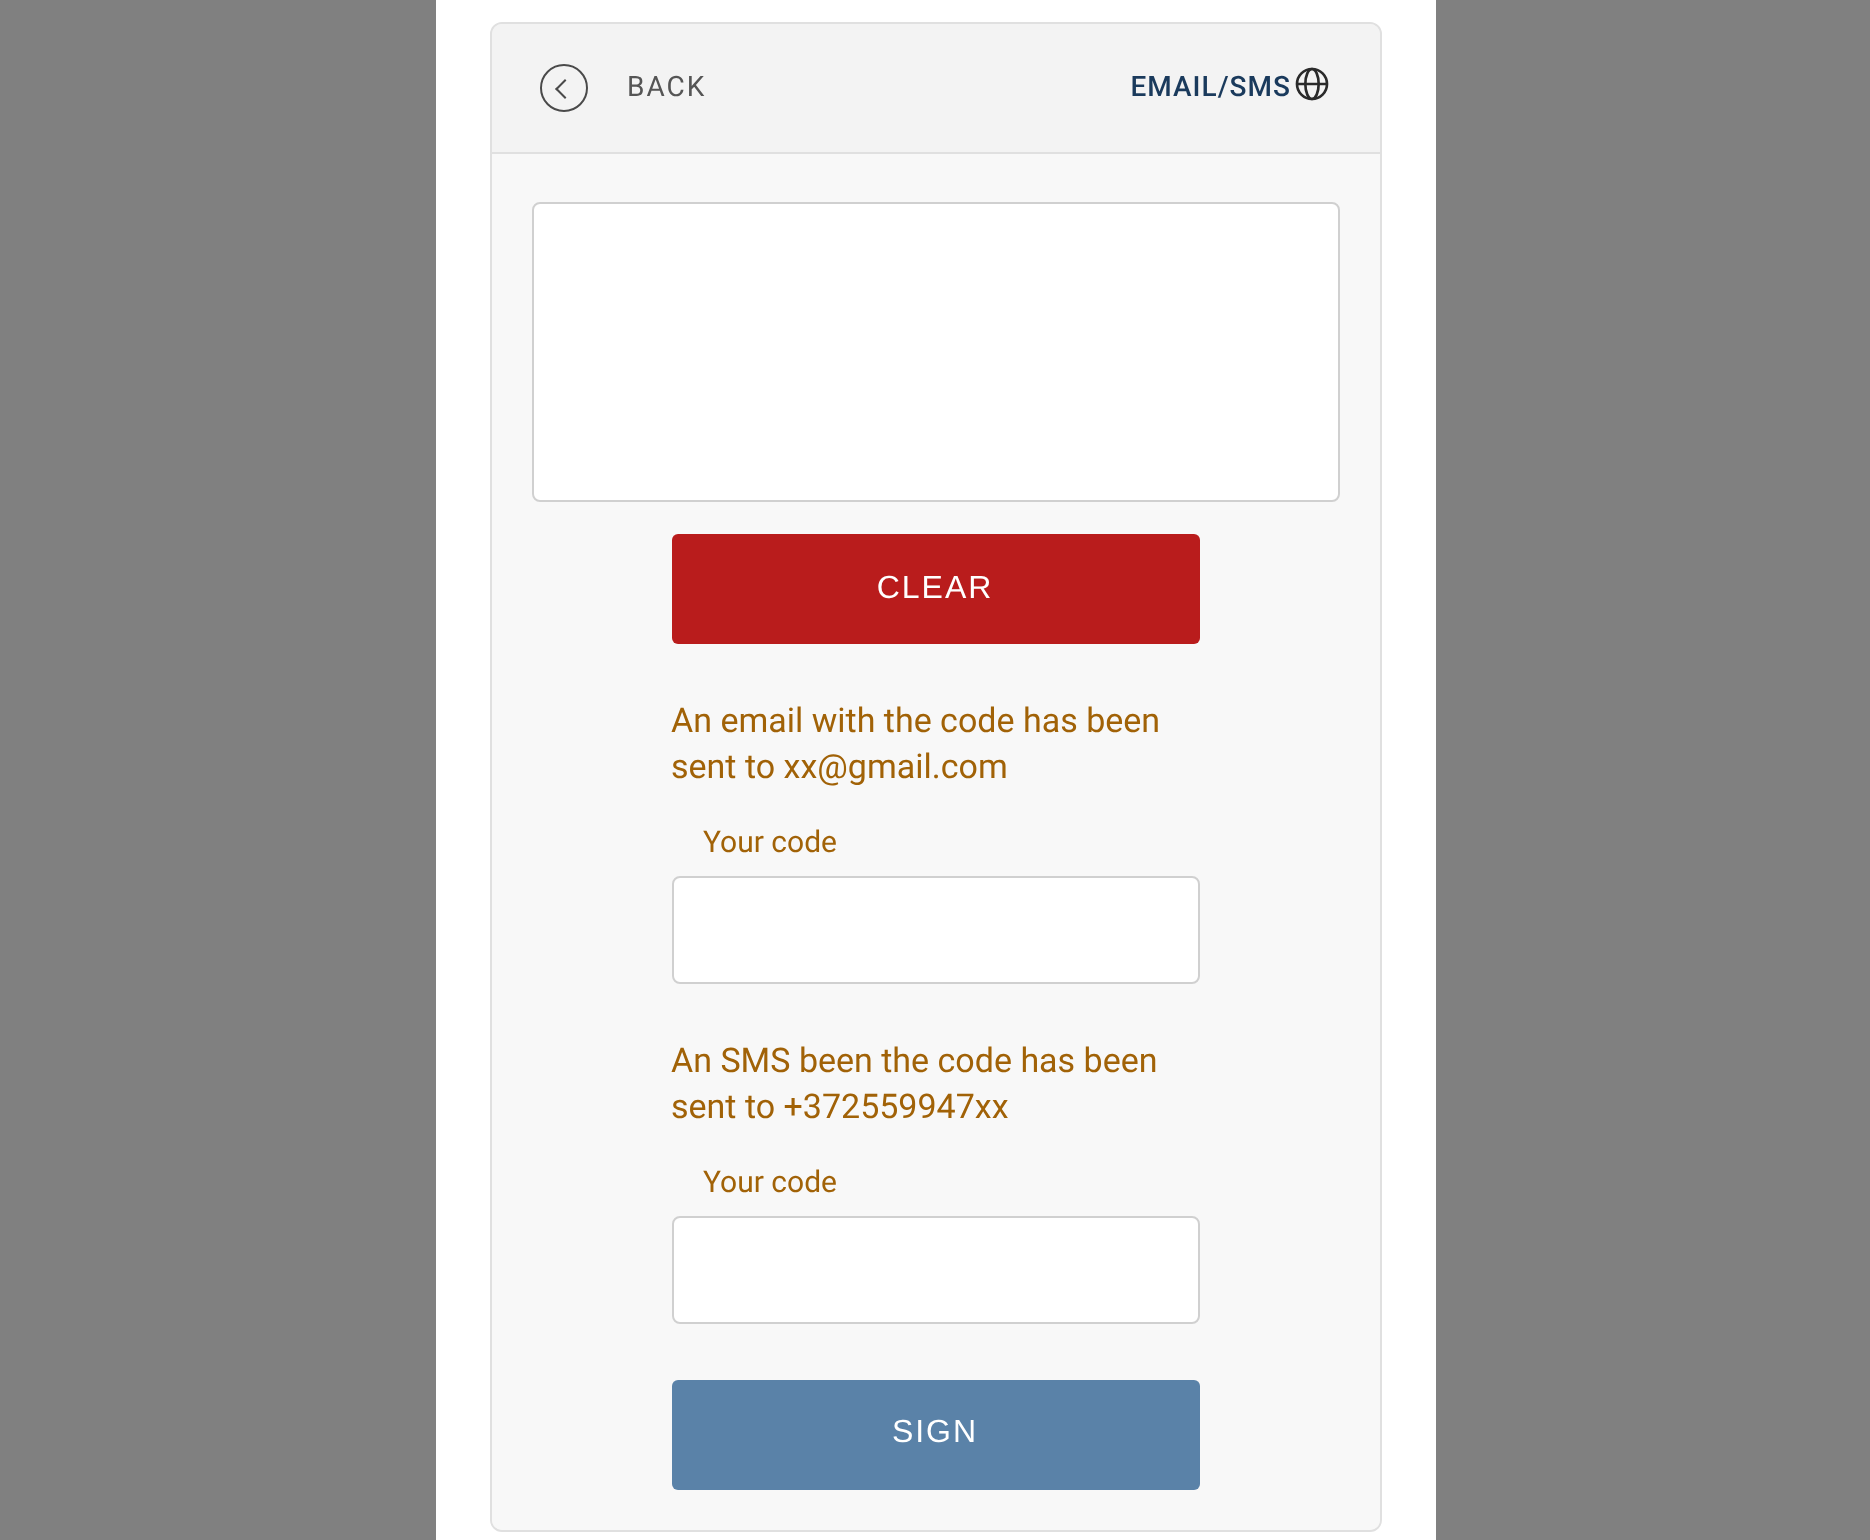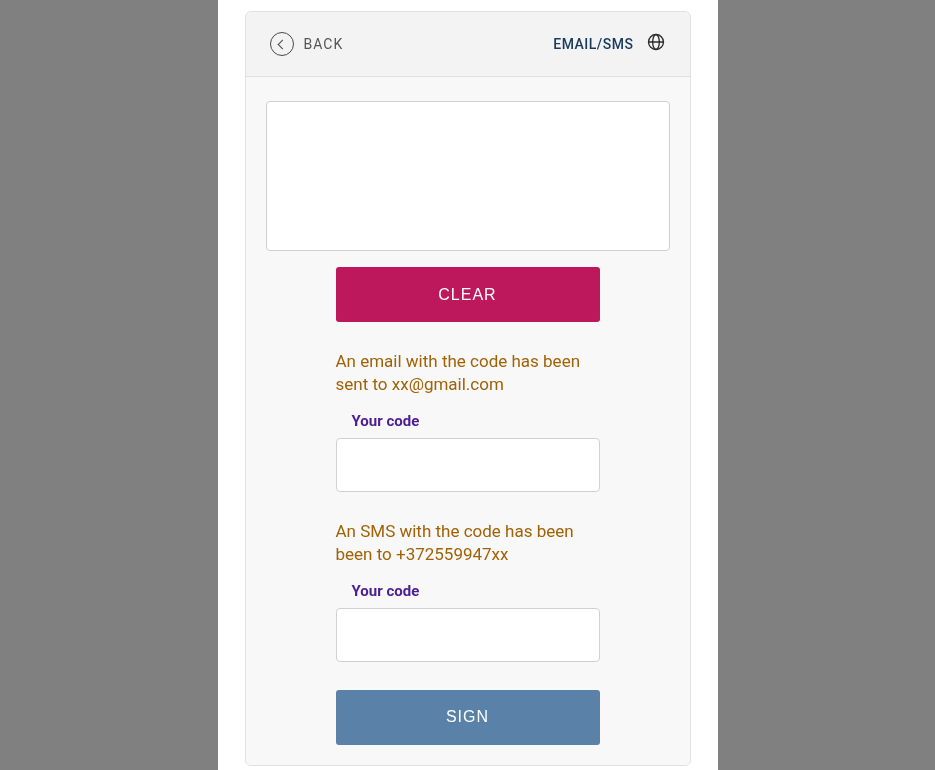--- a/index.html
+++ b/index.html
@@ -31,21 +31,21 @@
       display: flex;
       align-items: center;
       justify-content: space-between;
       padding: 20px 24px;
       border-bottom: 1px solid #e0e0e0;
       background: #f3f3f3;
     }
     .back-group {
       display: flex;
       align-items: center;
-      gap: 10px;
+      gap: 20px;
       cursor: pointer;
     }
     .back-circle {
       width: 24px;
       height: 24px;
       border: 1px solid #4a4a4a;
       border-radius: 50%;
       display: flex;
       align-items: center;
       justify-content: center;
@@ -59,21 +59,21 @@
       margin-left: 2px;
     }
     .back-label {
       font-size: 14px;
       letter-spacing: 1px;
       color: #555;
     }
     .right-group {
       display: flex;
       align-items: center;
-      gap: 12px;
+      gap: 0;
     }
     .email-sms {
       font-size: 14px;
       letter-spacing: 0.5px;
       color: #1a3a5c;
       font-weight: 500;
       cursor: pointer;
     }
     .globe-icon {
       width: 20px;
@@ -98,41 +98,40 @@
       border-radius: 4px;
       cursor: crosshair;
     }
     .inner-column {
       margin: 16px auto 0 auto;
       width: 264px;
     }
     .clear-btn {
       width: 100%;
       height: 55px;
-      background: #be185d;
+      background: #b91c1c;
       color: #ffffff;
       font-size: 16px;
       letter-spacing: 1px;
       border: none;
       border-radius: 3px;
       cursor: pointer;
       margin-bottom: 28px;
     }
     .info-text {
       font-size: 17px;
       color: #a16207;
       line-height: 1.35;
       margin-bottom: 16px;
     }
     .field-label {
       font-size: 15px;
-      color: #4c1d95;
+      color: #a16207;
       margin-left: 16px;
       margin-bottom: 8px;
-      font-weight: bold;
     }
     .code-input {
       width: 100%;
       height: 54px;
       background: #ffffff;
       border: 1px solid #d0d0d0;
       border-radius: 4px;
       padding: 0 14px;
       font-size: 16px;
       margin-bottom: 28px;
@@ -176,21 +175,21 @@
     <div class="body-section">
       <div class="signature-pad"></div>
 
       <div class="inner-column">
         <button class="clear-btn">CLEAR</button>
 
         <div class="info-text">An email with the code has been sent to xx@gmail.com</div>
         <div class="field-label">Your code</div>
         <input type="text" class="code-input" style="">
 
-        <div class="info-text">An SMS with the code has been been to +372559947xx</div>
+        <div class="info-text">An SMS been the code has been sent to +372559947xx</div>
         <div class="field-label">Your code</div>
         <input type="text" class="code-input" style="">
 
         <button class="sign-btn">SIGN</button>
       </div>
     </div>
   </div>
 </div>
 
 </body></html>

